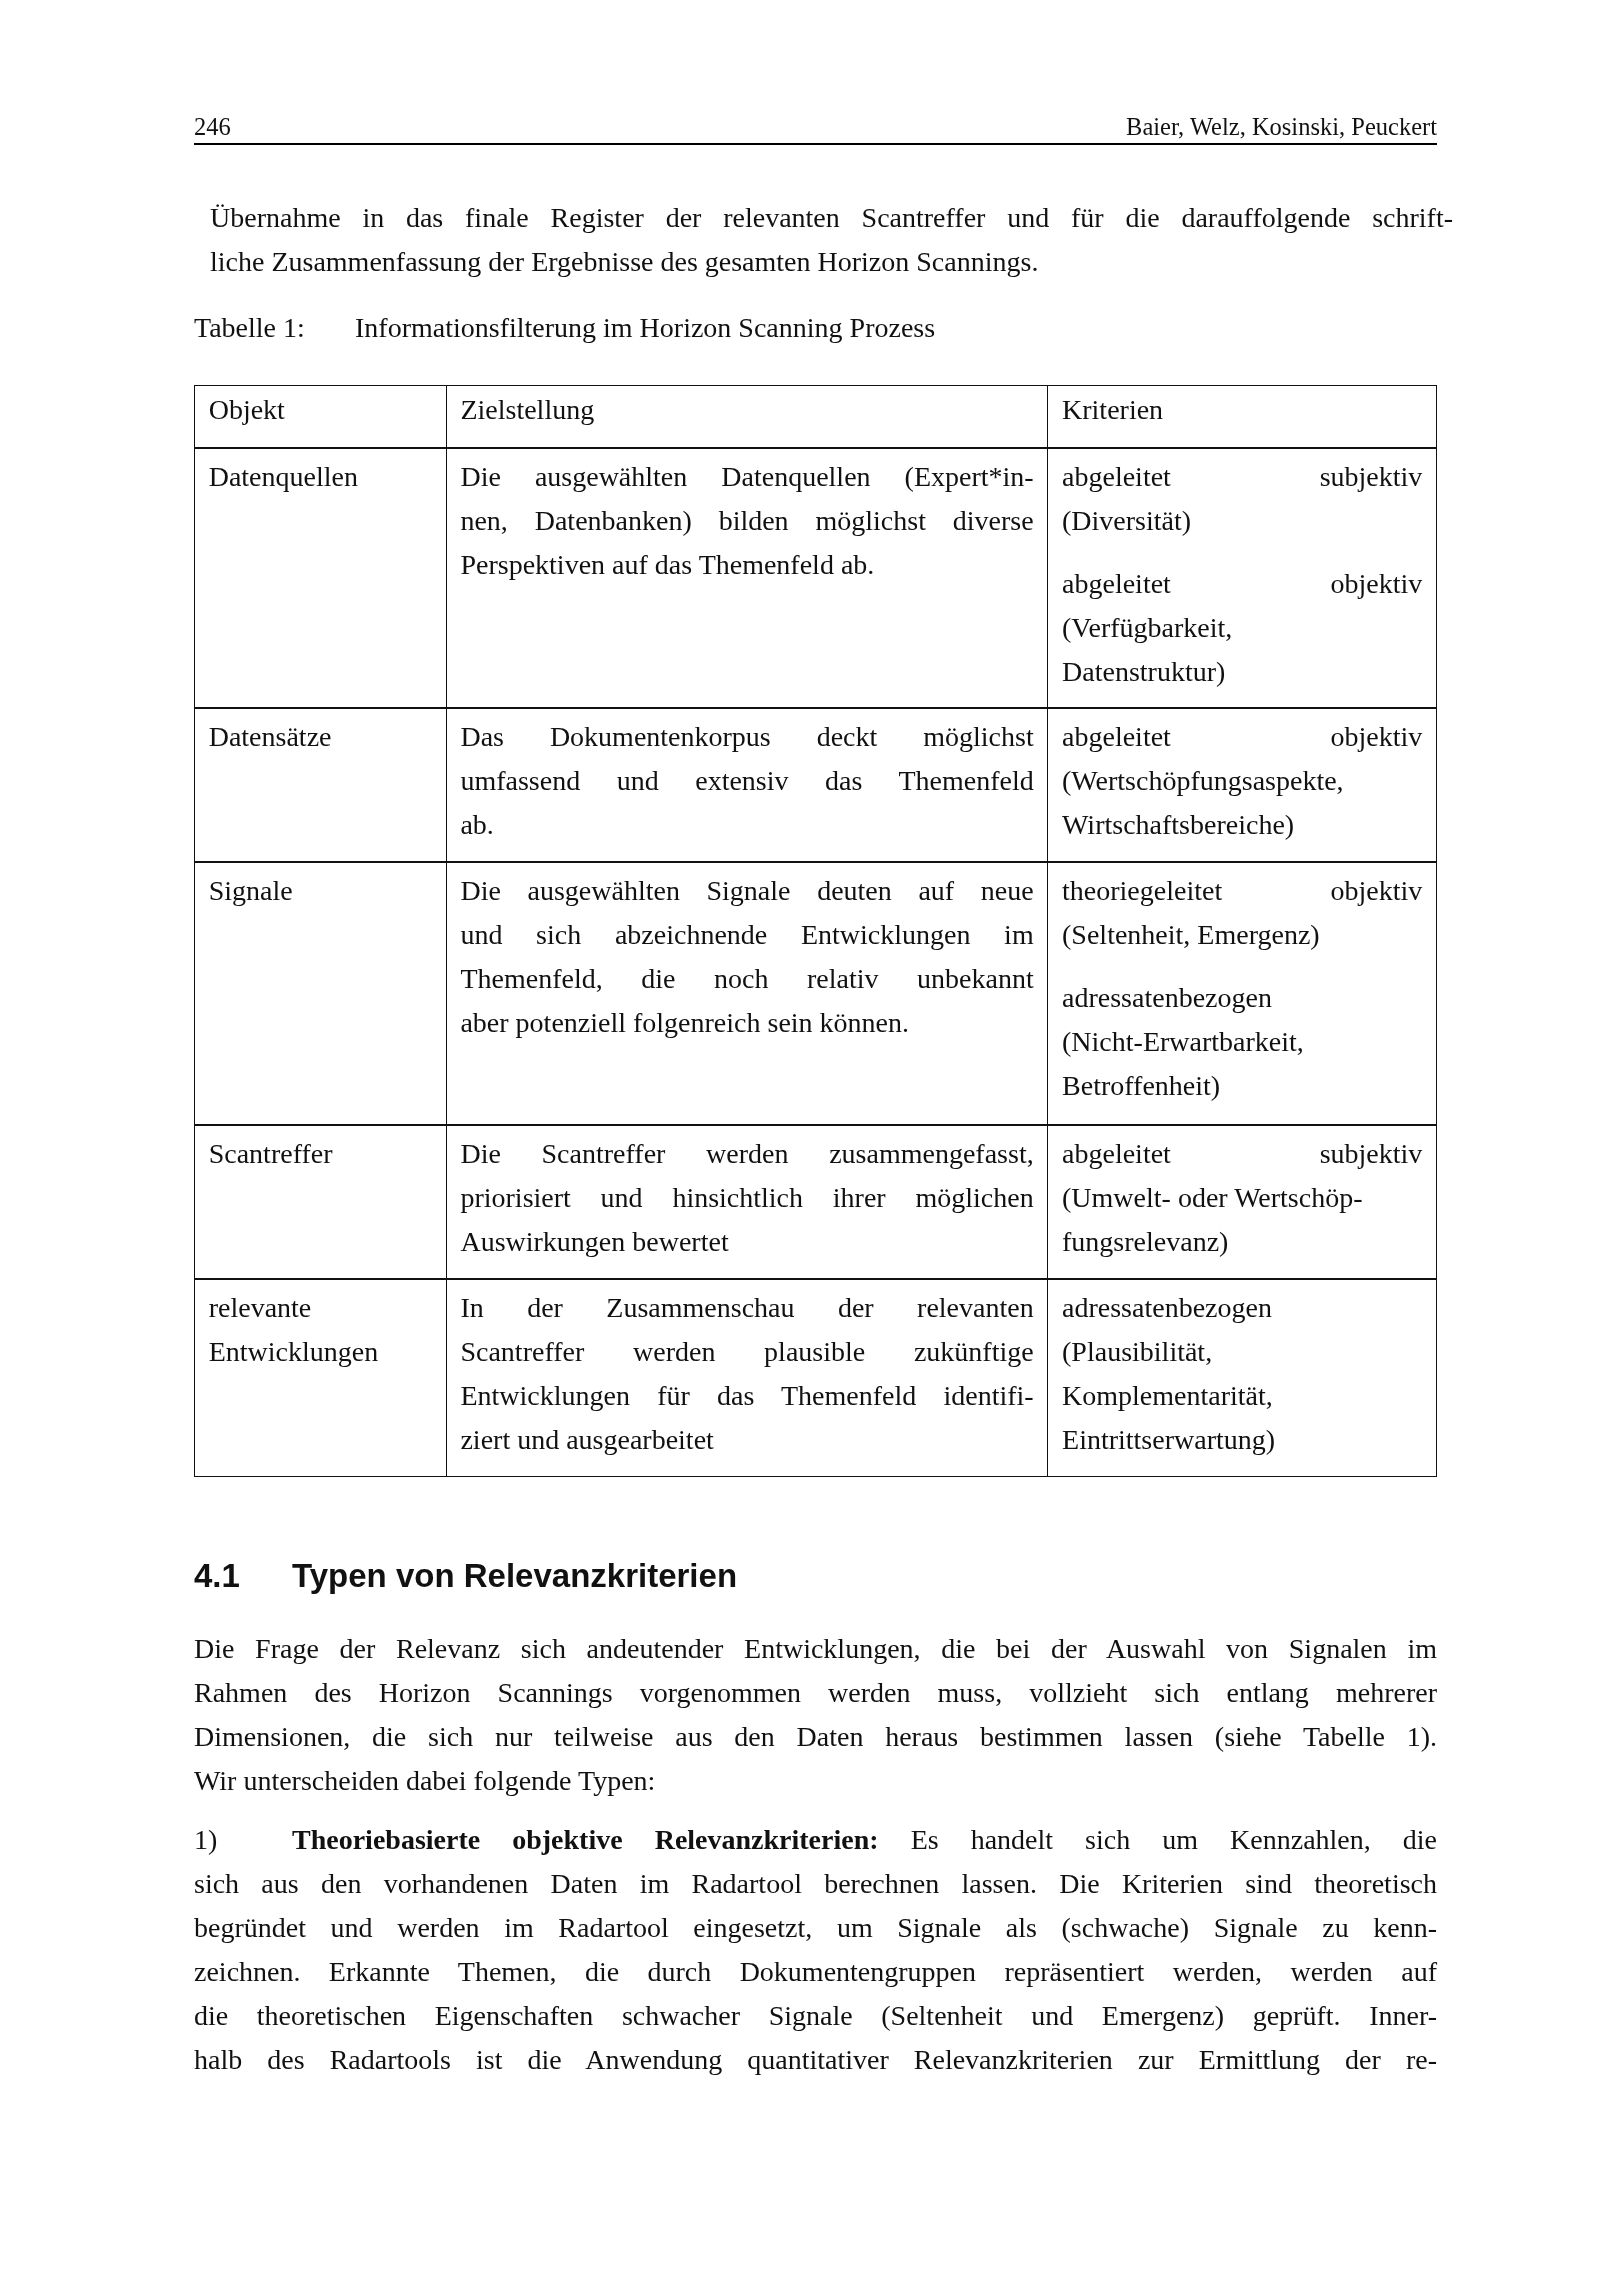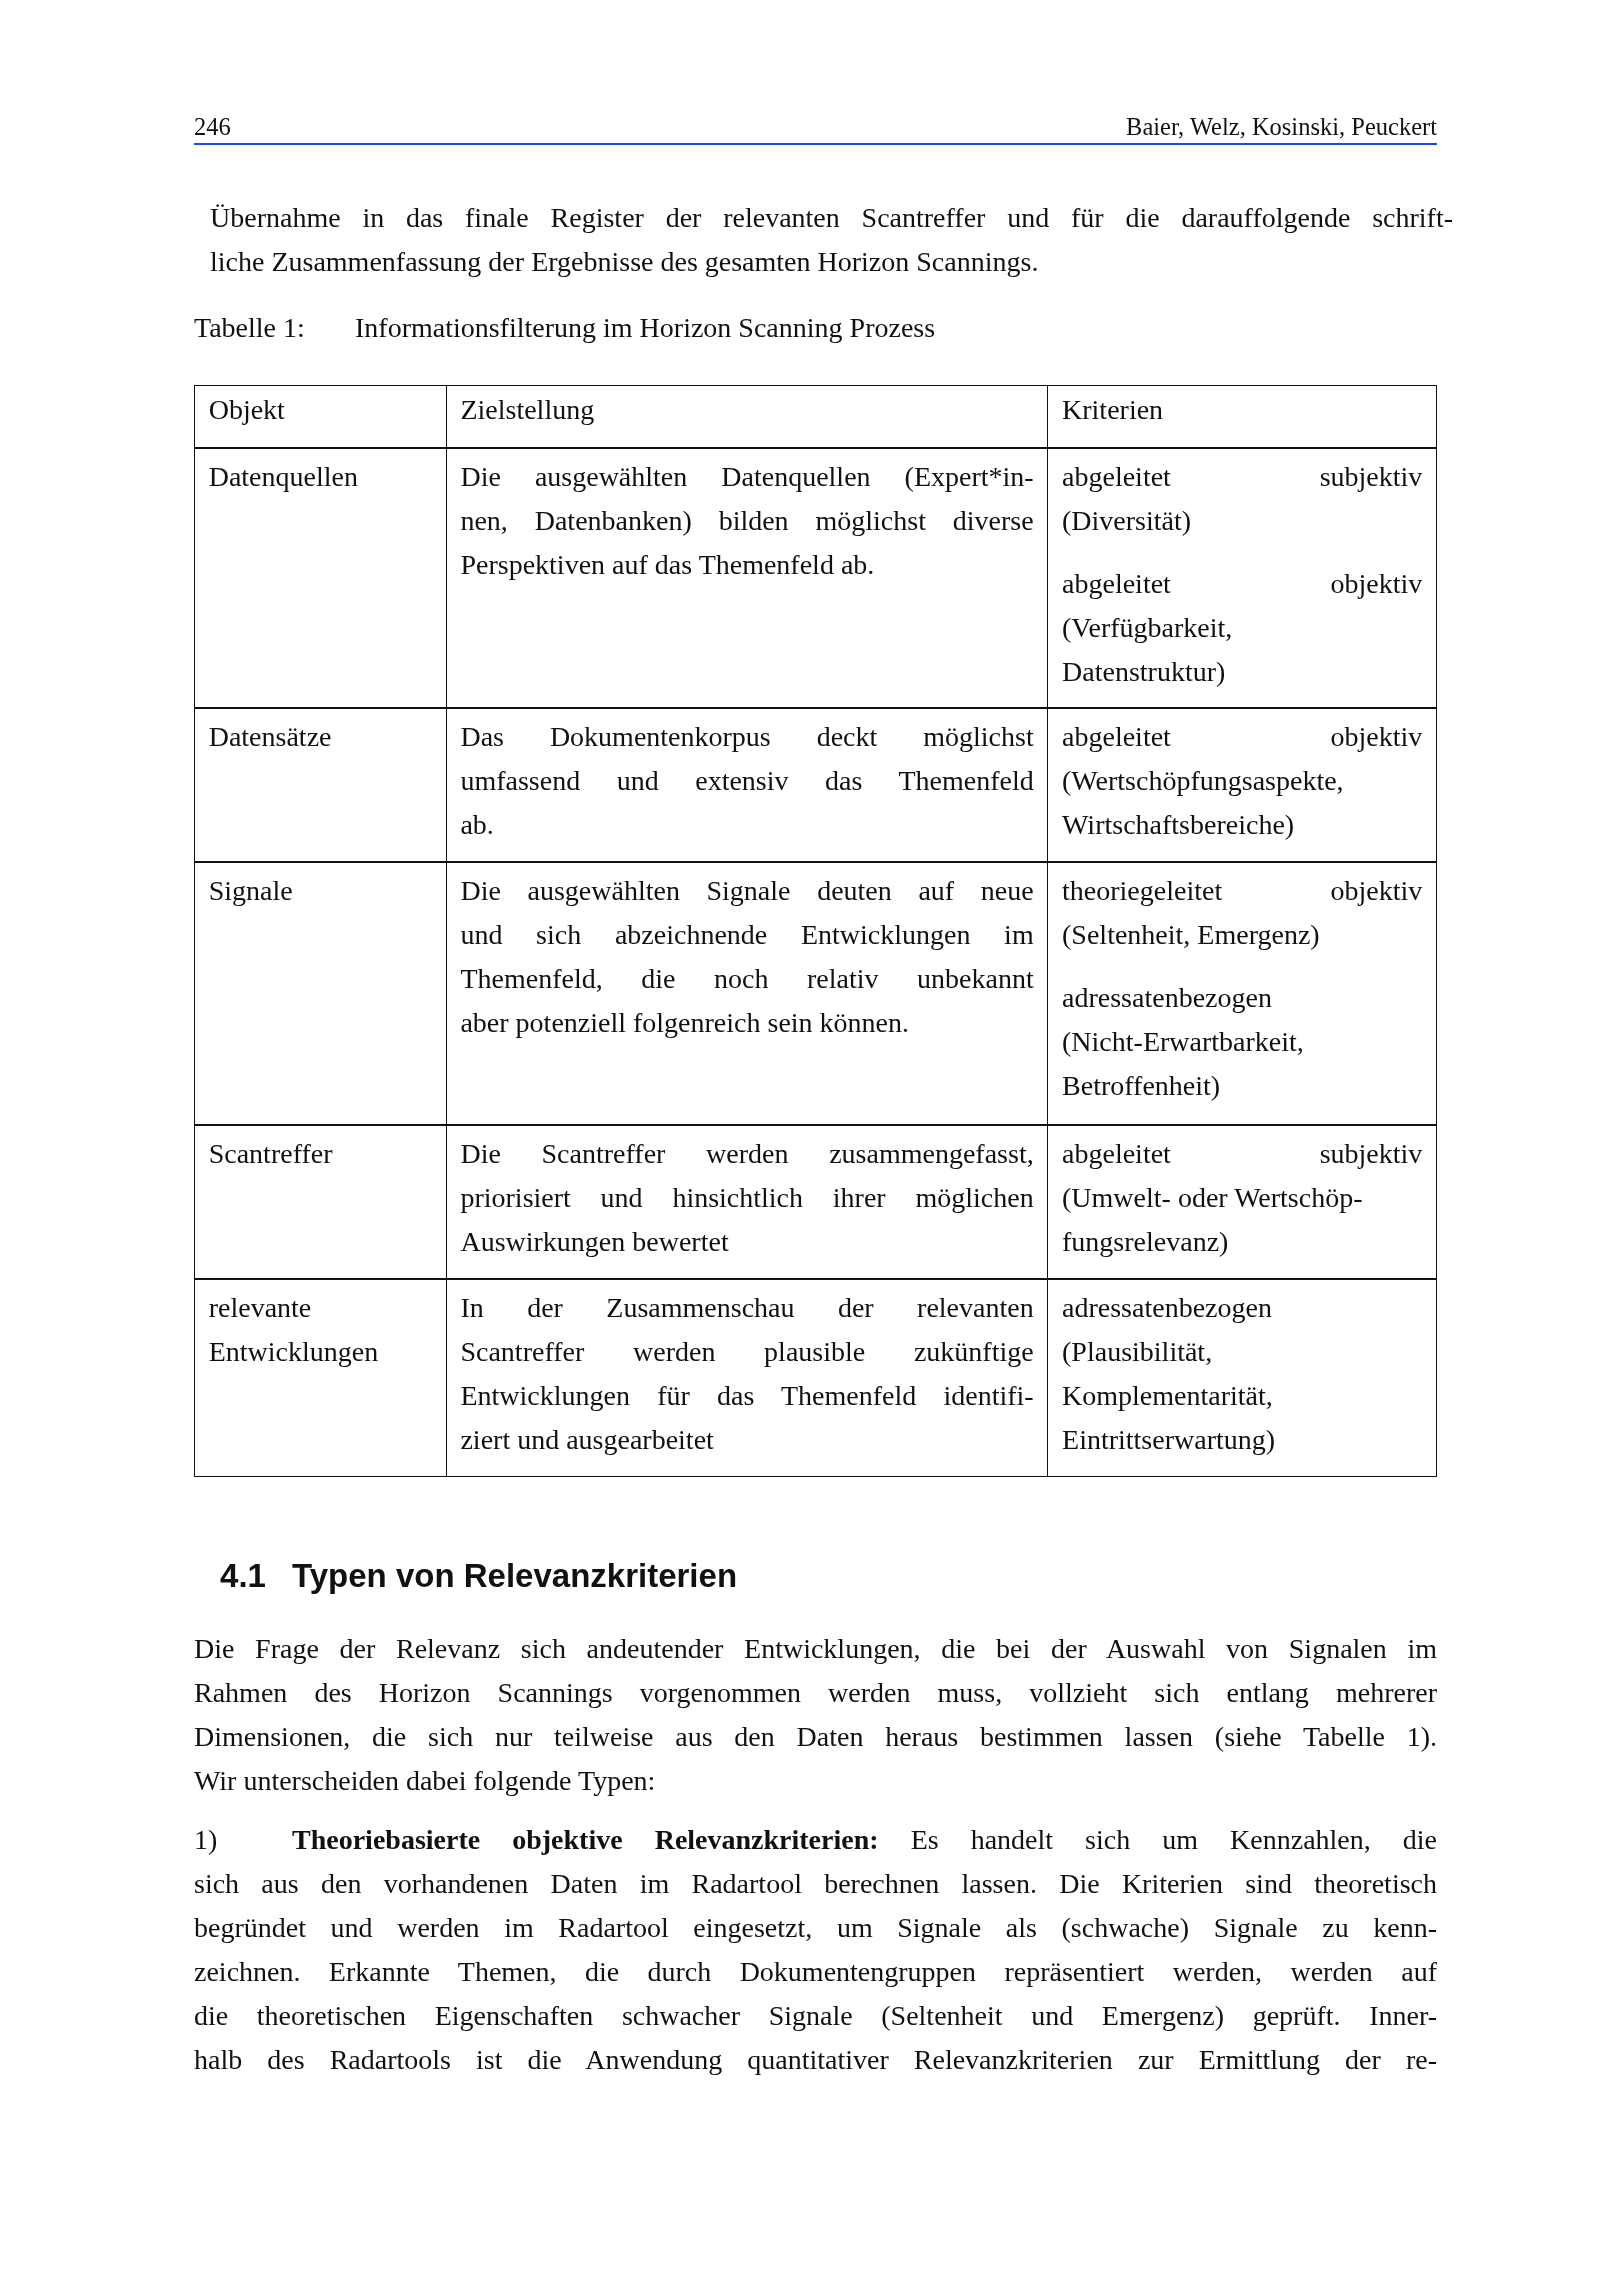--- a/index.html
+++ b/index.html
@@ -20,21 +20,21 @@
       left: 194px;
       top: 0;
       width: 1243px;
     }
     .running-head {
       position: absolute;
       top: 112px;
       left: 0;
       width: 1243px;
       height: 31px;
-      border-bottom: 2px solid #1d4ed8;
+      border-bottom: 2px solid #000000;
       font-size: 24.5px;
       line-height: 29px;
     }
     .running-head .page-number { position: absolute; left: 0; top: 0; }
     .running-head .authors { position: absolute; right: 0; top: 0; }
 
     .para {
       font-size: 28px;
       line-height: 44px;
       text-align: justify;
@@ -107,21 +107,21 @@
 
     .section-heading {
       position: absolute;
       top: 1556px;
       left: 0;
       font-family: "Liberation Sans", "DejaVu Sans", sans-serif;
       font-weight: bold;
       font-size: 33px;
       line-height: 39px;
     }
-    .section-heading .num { display: inline-block; width: 98px; text-align: center; }
+    .section-heading .num { display: inline-block; width: 98px; }
 
     .body1 { position: absolute; top: 1627px; left: 0; width: 1243px; }
     .body2 { position: absolute; top: 1818px; left: 0; width: 1243px; }
     .item-num { display: inline-block; width: 98px; }
     .bold { font-weight: bold; }
   </style>
 </head>
 <body>
 
 <div class="page">

